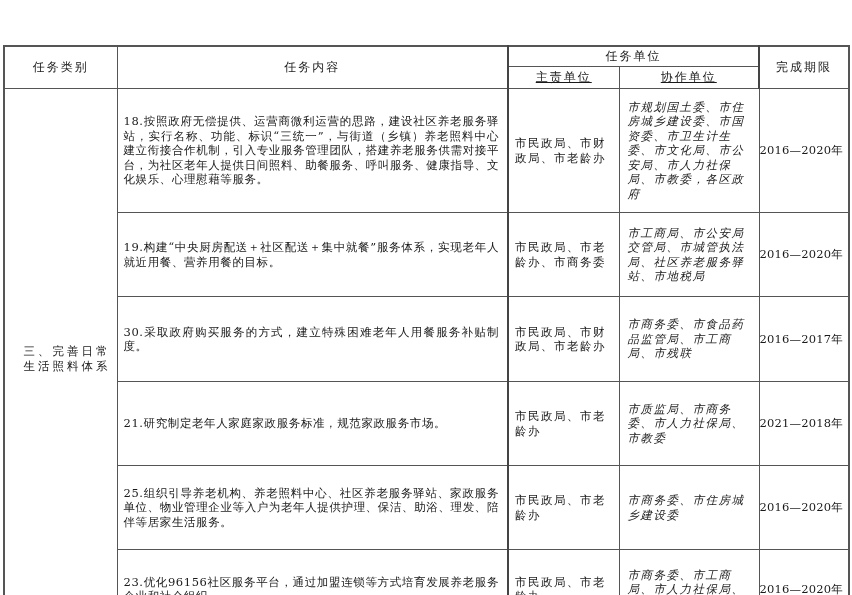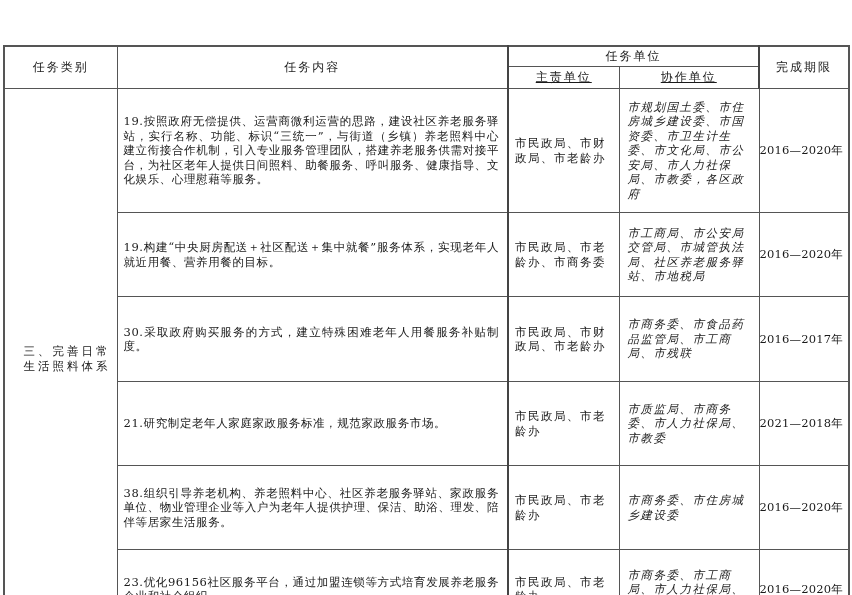--- a/index.html
+++ b/index.html
@@ -51,21 +51,21 @@
       <th rowspan="2">完成期限</th>
     </tr>
     <tr class="hdr-sub">
       <th class="thick-left">主责单位</th>
       <th class="thick-right">协作单位</th>
     </tr>
   </thead>
   <tbody>
     <tr style="height:124px">
       <td rowspan="6" class="c-cat">三、完善日常生活照料体系</td>
-      <td class="c-content">19.按照政府无偿提供、运营商微利运营的思路，建设社区养老服务驿站，实行名称、功能、标识“三统一”，与街道（乡镇）养老照料中心建立衔接合作机制，引入专业服务管理团队，搭建养老服务供需对接平台，为社区老年人提供日间照料、助餐服务、呼叫服务、健康指导、文化娱乐、心理慰藉等服务。</td>
+      <td class="c-content">18.按照政府无偿提供、运营商微利运营的思路，建设社区养老服务驿站，实行名称、功能、标识“三统一”，与街道（乡镇）养老照料中心建立衔接合作机制，引入专业服务管理团队，搭建养老服务供需对接平台，为社区老年人提供日间照料、助餐服务、呼叫服务、健康指导、文化娱乐、心理慰藉等服务。</td>
       <td class="c-lead thick-left">市民政局、市财政局、市老龄办</td>
       <td class="c-coop">市规划国土委、市住房城乡建设委、市国资委、市卫生计生委、市文化局、市公安局、市人力社保局、市教委，各区政府</td>
       <td class="c-period">2016—2020年</td>
     </tr>
     <tr style="height:84px">
       <td class="c-content">19.构建“中央厨房配送＋社区配送＋集中就餐”服务体系，实现老年人就近用餐、营养用餐的目标。</td>
       <td class="c-lead thick-left">市民政局、市老龄办、市商务委</td>
       <td class="c-coop">市工商局、市公安局交管局、市城管执法局、社区养老服务驿站、市地税局</td>
       <td class="c-period">2016—2020年</td>
     </tr>
@@ -75,21 +75,21 @@
       <td class="c-coop">市商务委、市食品药品监管局、市工商局、市残联</td>
       <td class="c-period">2016—2017年</td>
     </tr>
     <tr style="height:84px">
       <td class="c-content">21.研究制定老年人家庭家政服务标准，规范家政服务市场。</td>
       <td class="c-lead thick-left">市民政局、市老龄办</td>
       <td class="c-coop">市质监局、市商务委、市人力社保局、市教委</td>
       <td class="c-period">2021—2018年</td>
     </tr>
     <tr style="height:84px">
-      <td class="c-content">38.组织引导养老机构、养老照料中心、社区养老服务驿站、家政服务单位、物业管理企业等入户为老年人提供护理、保洁、助浴、理发、陪伴等居家生活服务。</td>
+      <td class="c-content">25.组织引导养老机构、养老照料中心、社区养老服务驿站、家政服务单位、物业管理企业等入户为老年人提供护理、保洁、助浴、理发、陪伴等居家生活服务。</td>
       <td class="c-lead thick-left">市民政局、市老龄办</td>
       <td class="c-coop">市商务委、市住房城乡建设委</td>
       <td class="c-period">2016—2020年</td>
     </tr>
     <tr style="height:80px">
       <td class="c-content">23.优化96156社区服务平台，通过加盟连锁等方式培育发展养老服务企业和社会组织。</td>
       <td class="c-lead thick-left">市民政局、市老龄办</td>
       <td class="c-coop">市商务委、市工商局、市人力社保局、市社会办</td>
       <td class="c-period">2016—2020年</td>
     </tr>

